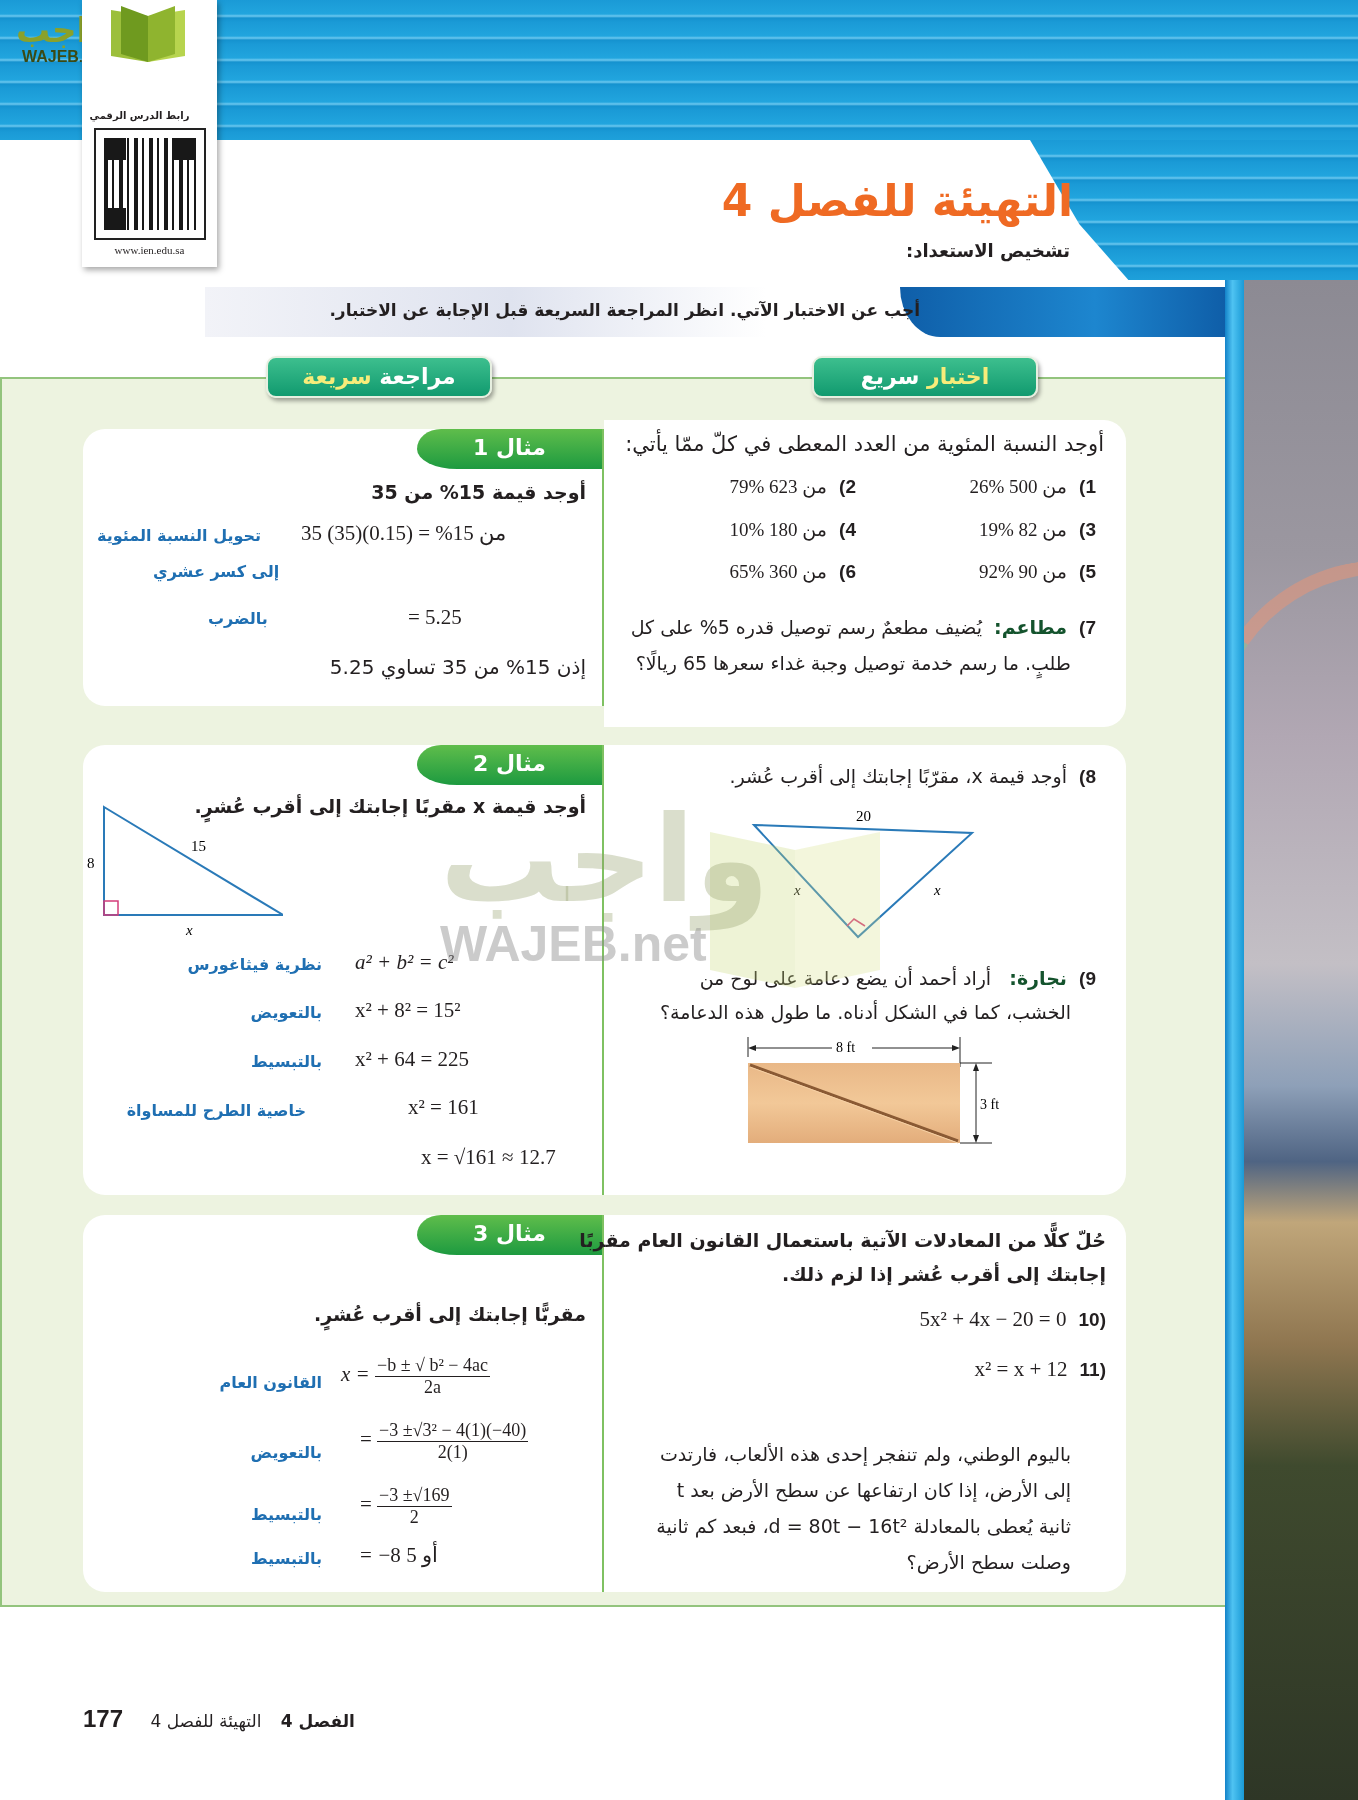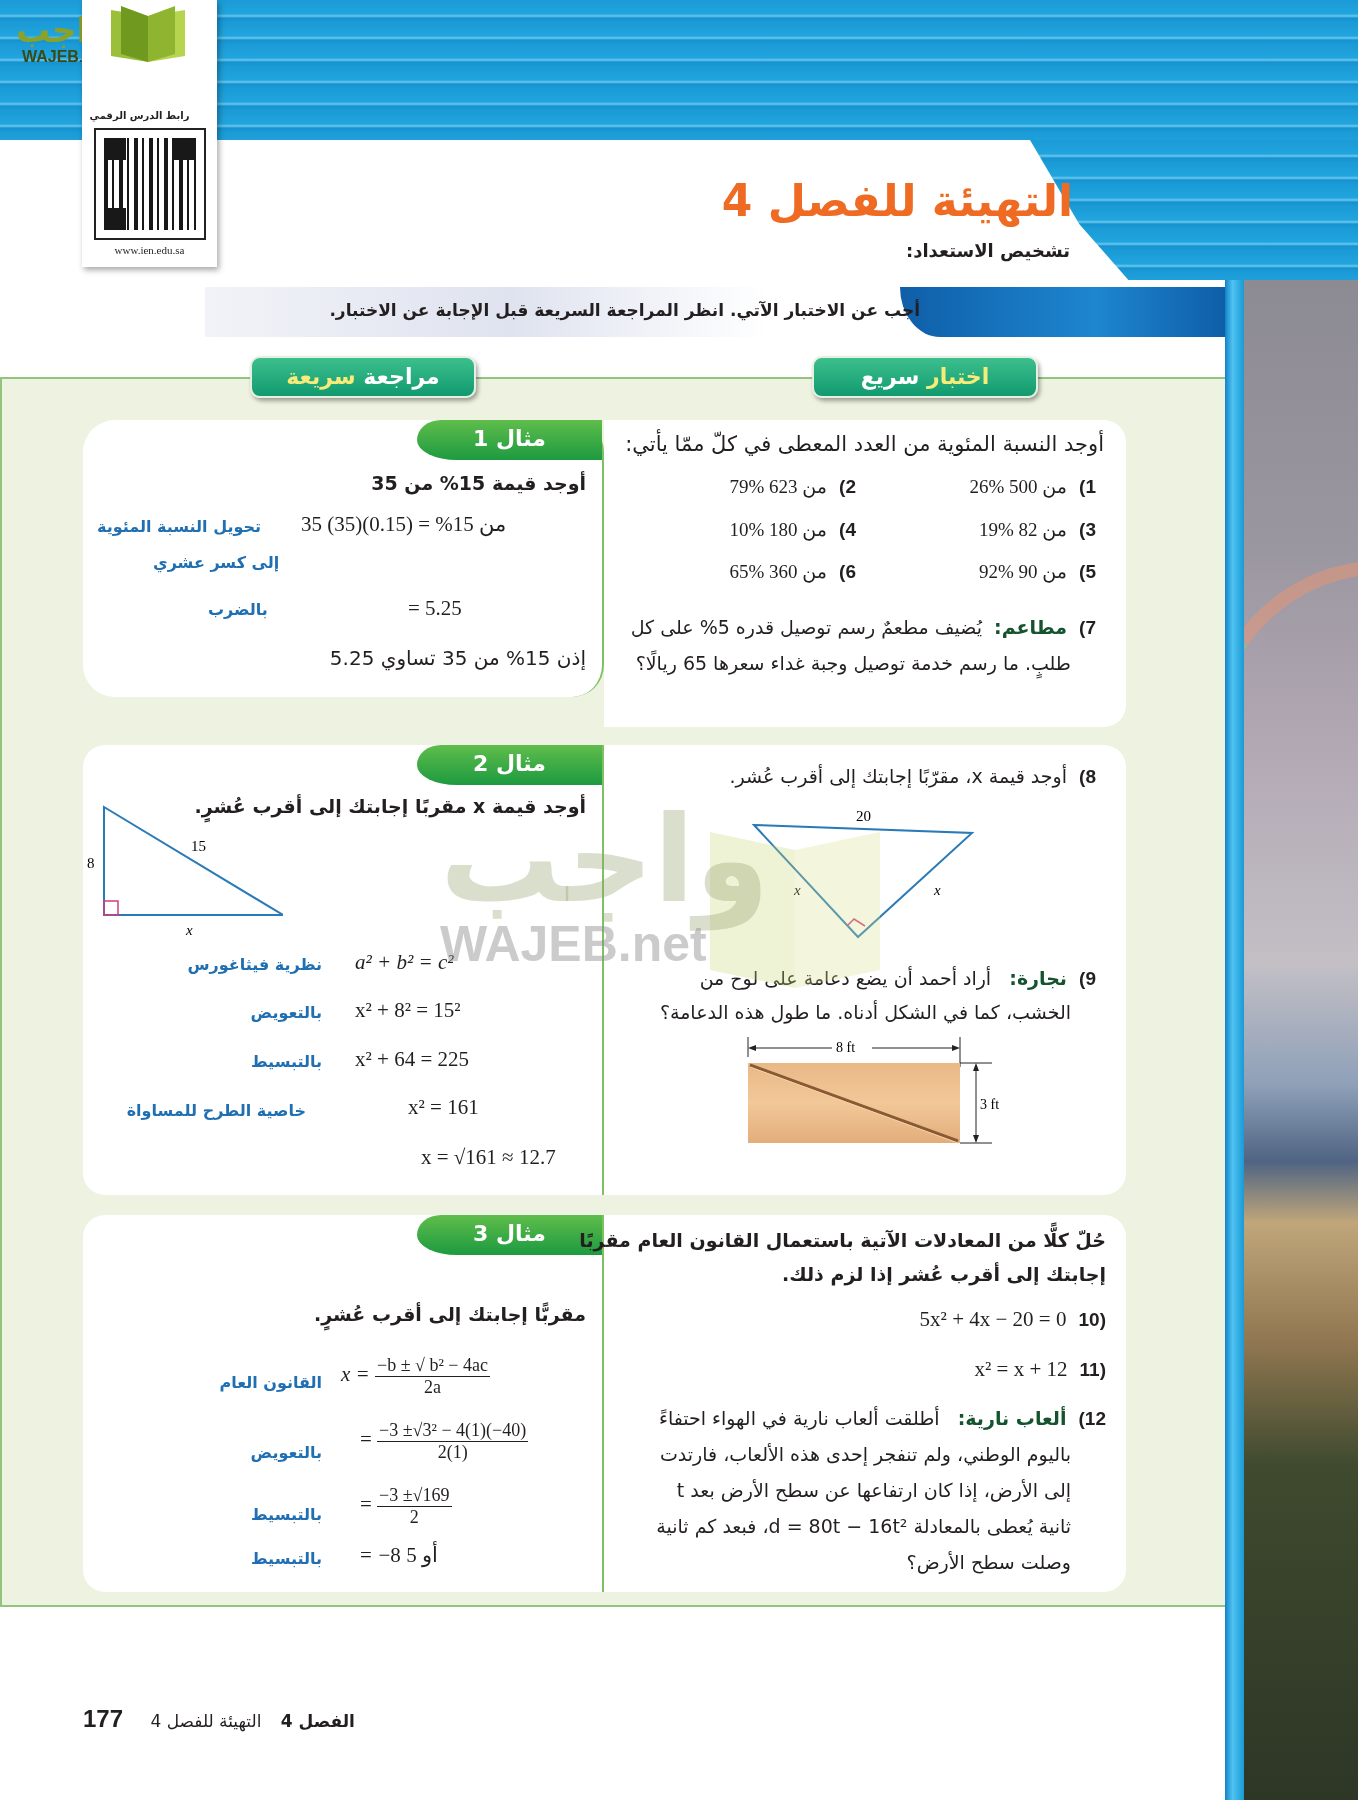--- a/index.html
+++ b/index.html
@@ -54,21 +54,21 @@
   #instr-text { position: absolute; right: 438px; top: 300px; font-size: 17px; font-weight: bold; direction: rtl; }
 
   
   #panel { position: absolute; left: 0; top: 377px; width: 1225px; height: 1230px; background: #edf3e0;
     border-top: 2px solid #93c47d; border-bottom: 2px solid #93c47d; border-left: 2px solid #93c47d; }
   .pill { position: absolute; height: 42px; border-radius: 10px; background: linear-gradient(180deg, #3dbf8e, #119a6f);
     box-shadow: 2px 3px 4px rgba(0,0,0,0.35); border: 2px solid #e6efe0; font-size: 22px; font-weight: bold; color: #fff;
     text-align: center; line-height: 38px; direction: rtl; }
   .pill .hl { color: #f7ec7a; }
   #pill-quiz { left: 812px; top: 356px; width: 226px; }
-  #pill-review { left: 250px; top: 356px; width: 226px; }
+  #pill-review { left: 266px; top: 356px; width: 226px; }
 
   .card-l { position: absolute; left: 83px; width: 521px; background: #fff; border-radius: 22px 0 0 22px;
     border-right: 2px solid #7fc162; }
   .card-r { position: absolute; left: 604px; width: 522px; background: #fff; border-radius: 0 22px 22px 0; }
   .ex-tab { position: absolute; right: 0; top: 0; width: 185px; height: 40px;
     background: linear-gradient(180deg, #5fbd4b, #1d9a40); border-top-left-radius: 24px 20px; border-bottom-left-radius: 40px 20px;
     color: #fff; font-weight: bold; font-size: 22px; text-align: center; line-height: 38px; direction: rtl; }
 
   .abs { position: absolute; white-space: nowrap; }
   .q { font-size: 19px; direction: rtl; }
@@ -142,21 +142,21 @@
 
 <div id="panel"></div>
 
 <div class="pill" id="pill-quiz">
   <span class="hl">اختبار</span> <span>سريع</span>
 </div>
 <div class="pill" id="pill-review">
   <span>مراجعة</span> <span class="hl">سريعة</span>
 </div>
 
-<div class="card-l" style="top:420px;height:277px;border-radius:32px;">
+<div class="card-l" style="top:429px;height:277px;">
   <div class="ex-tab">مثال 1</div>
   <div class="abs q bold" style="right:16px;top:52px;">أوجد قيمة 15% من 35</div>
   <div class="abs eq math" style="left:218px;top:92px;">35 من 15% = (0.15)(35)</div>
   <div class="abs note" style="left:14px;top:97px;">تحويل النسبة المئوية</div>
   <div class="abs note" style="left:70px;top:133px;">إلى كسر عشري</div>
   <div class="abs eq math" style="left:325px;top:176px;">= 5.25</div>
   <div class="abs note" style="left:125px;top:180px;">بالضرب</div>
   <div class="abs q" style="right:16px;top:226px;font-size:20px;">إذن 15% من 35 تساوي 5.25</div>
 </div>
 
@@ -258,21 +258,20 @@
     <span class="math">−8 أو 5</span>
   </div>
   <div class="abs note" style="right:280px;top:334px;">بالتبسيط</div>
 </div>
 
 <div class="card-r" style="top:1215px;height:377px;">
   <div class="abs q bold" style="right:20px;top:14px;">حُلّ كلًّا من المعادلات الآتية باستعمال القانون العام مقربًا</div>
   <div class="abs q bold" style="right:20px;top:48px;">إجابتك إلى أقرب عُشر إذا لزم ذلك.</div>
   <div class="abs q" style="right:20px;top:92px;"><span class="num">(10</span>&nbsp;&nbsp;<span class="math eq">5x² + 4x − 20 = 0</span></div>
   <div class="abs q" style="right:20px;top:142px;"><span class="num">(11</span>&nbsp;&nbsp;<span class="math eq">x² = x + 12</span></div>
-  <div class="abs q" style="right:20px;top:192px;"><span class="num">12)</span>&nbsp;&nbsp;<span class="blue bold">ألعاب نارية:</span>&nbsp;&nbsp;&nbsp;<span>أطلقت ألعاب نارية في الهواء احتفاءً</span></div>
   <div class="abs q" style="right:55px;top:228px;">باليوم الوطني، ولم تنفجر إحدى هذه الألعاب، فارتدت</div>
   <div class="abs q" style="right:55px;top:264px;">إلى الأرض، إذا كان ارتفاعها عن سطح الأرض بعد t</div>
   <div class="abs q" style="right:55px;top:300px;">ثانية يُعطى بالمعادلة d = 80t − 16t²، فبعد كم ثانية</div>
   <div class="abs q" style="right:55px;top:336px;">وصلت سطح الأرض؟</div>
 </div>
 
 <div id="wm">
   <svg id="wm-book" viewBox="0 0 190 170">
     <path d="M95 30 L95 168 L10 150 L10 12 Z" fill="rgba(200,215,120,0.3)"></path>
     <path d="M95 30 L95 168 L180 150 L180 12 Z" fill="rgba(215,225,140,0.3)"></path>

